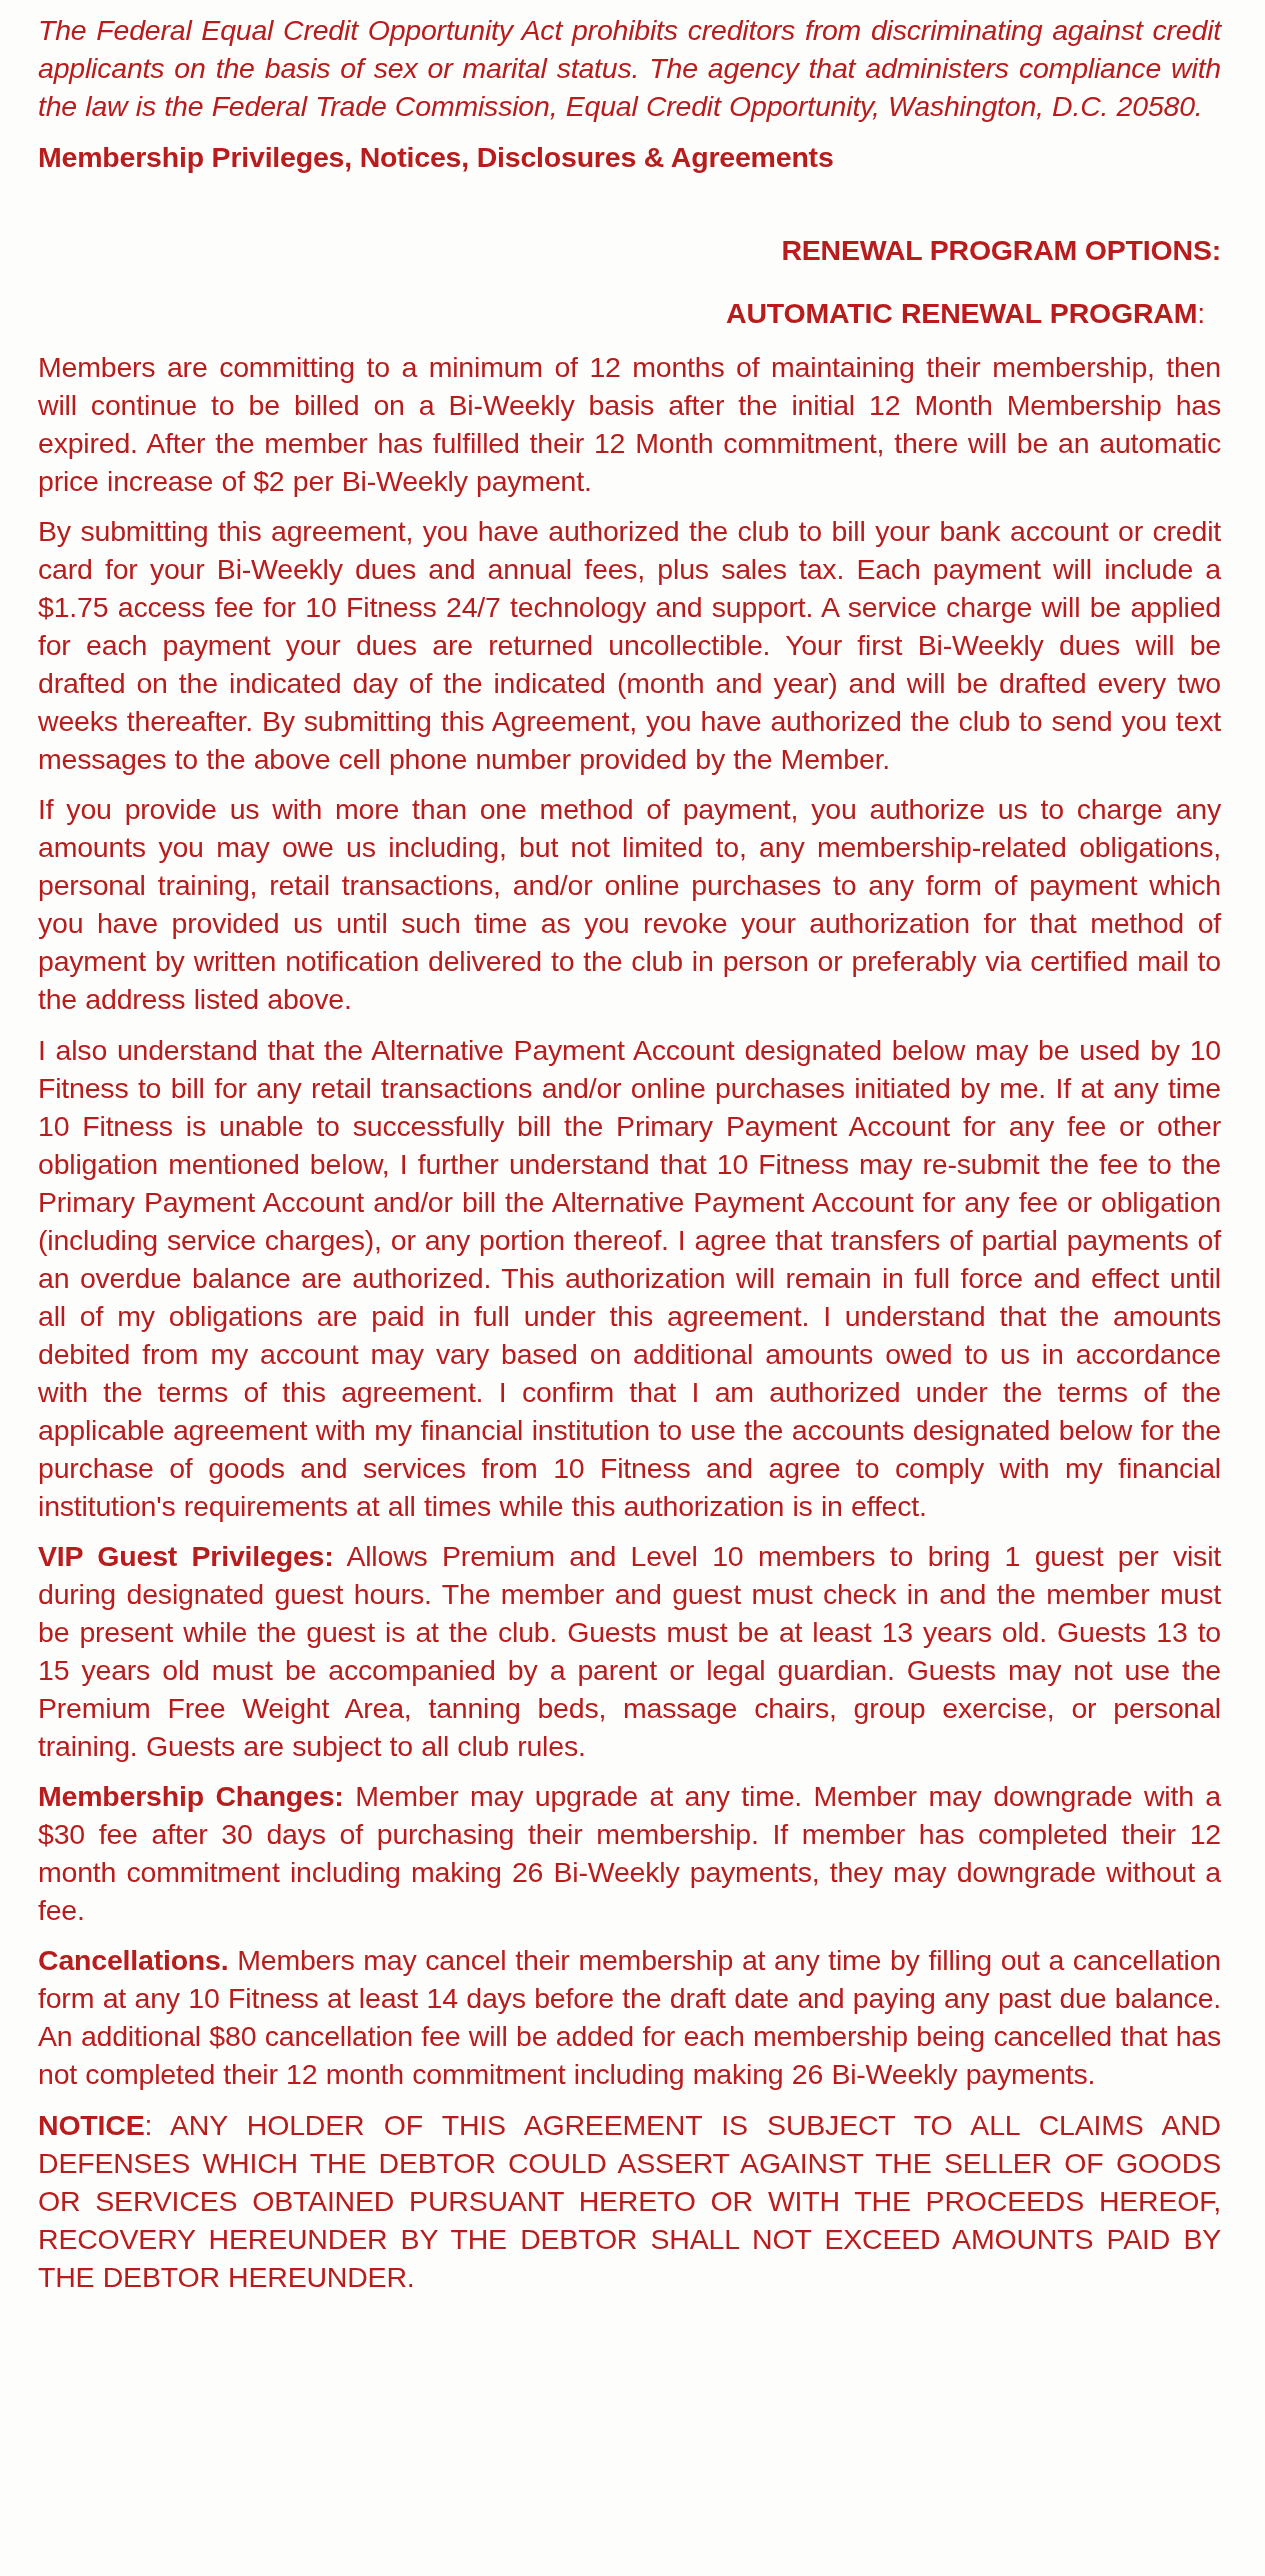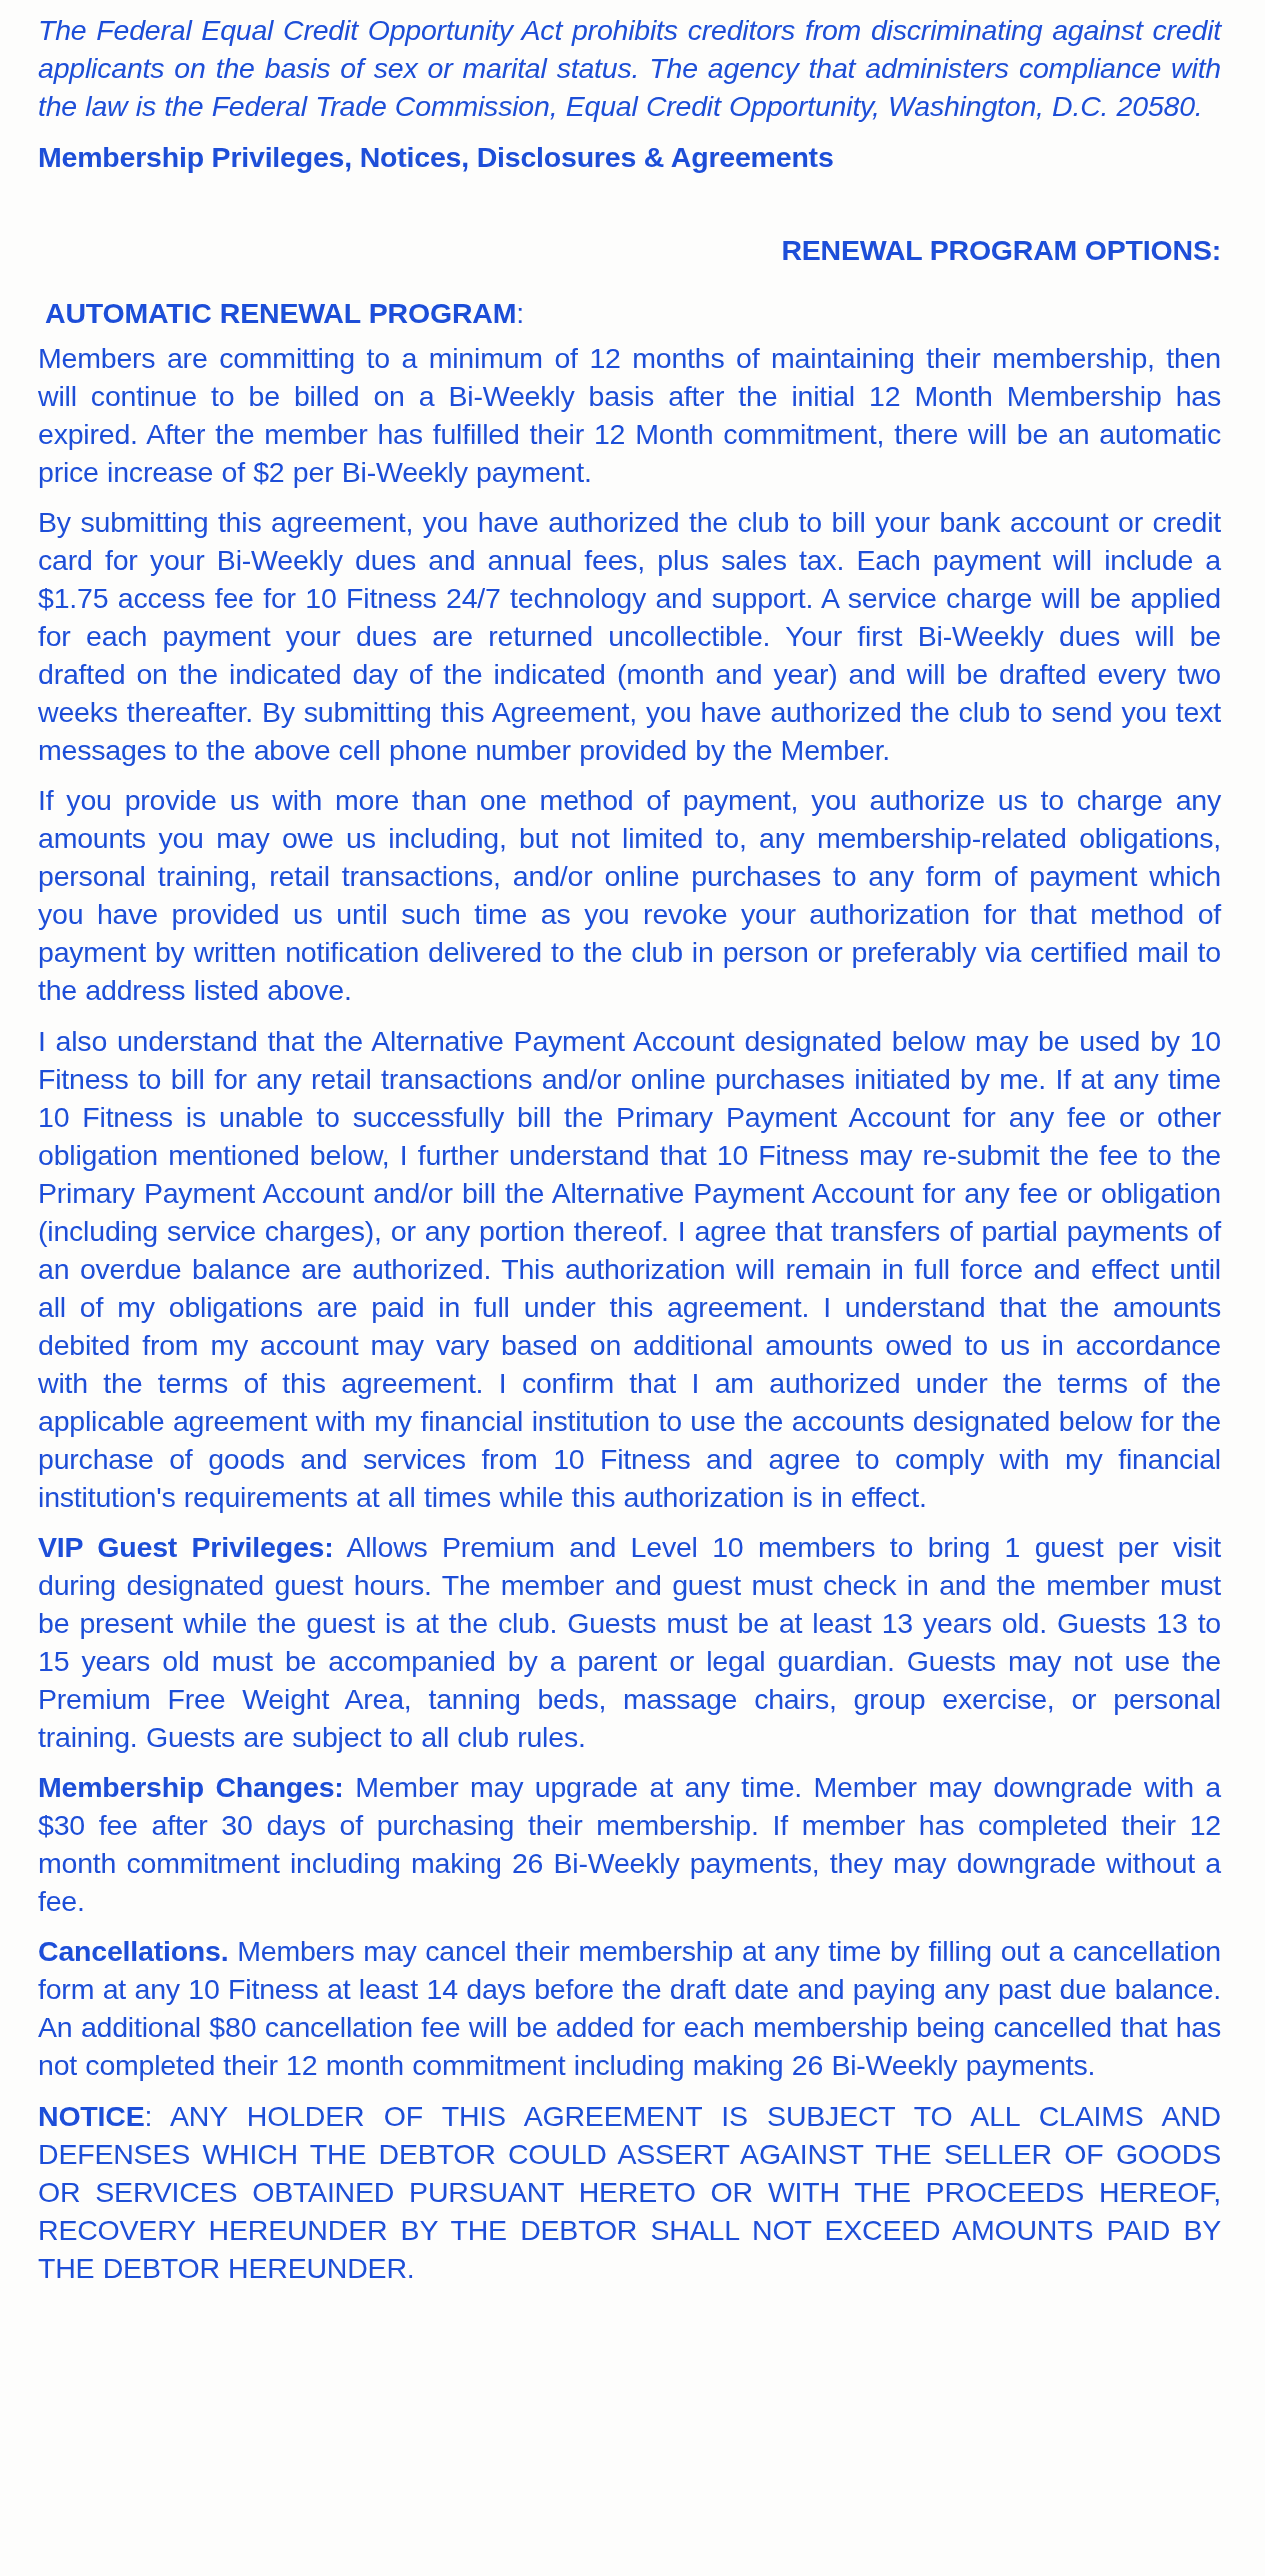--- a/index.html
+++ b/index.html
@@ -6,21 +6,21 @@
       margin: 0;
       padding: 0;
       background: #ffffff;
     }
     .page {
       position: relative;
       width: 1265px;
       height: 2576px;
       box-sizing: border-box;
       background: #fdfdfc;
-      color: #1d4ed8;
+      color: #b91c1c;
       padding: 11.4px 44px 0 38px;
       overflow: hidden;
       font-family: "Liberation Sans", "DejaVu Sans", sans-serif;
     }
     .page p, .block-heading {
       margin: 0 0 12.3px 0;
       font-size: 28.5px;
       line-height: 38px;
       text-align: justify;
       letter-spacing: -0.2px;
@@ -41,22 +41,22 @@
     }
     .section-heading {
       font-weight: bold;
       text-align: right;
       font-size: 28.5px;
       line-height: 38px;
       margin: 0 0 25px 0;
       letter-spacing: -0.2px;
     }
     .block-heading {
-      margin: 7px;
-      text-align: left;
+      margin: 16px;
+      text-align: right;
     }
     .runin {
       font-weight: bold;
     }
     .auto-section p {
       margin-top: 0;
     }
     .notice-para {
       margin-bottom: 0;
     }

